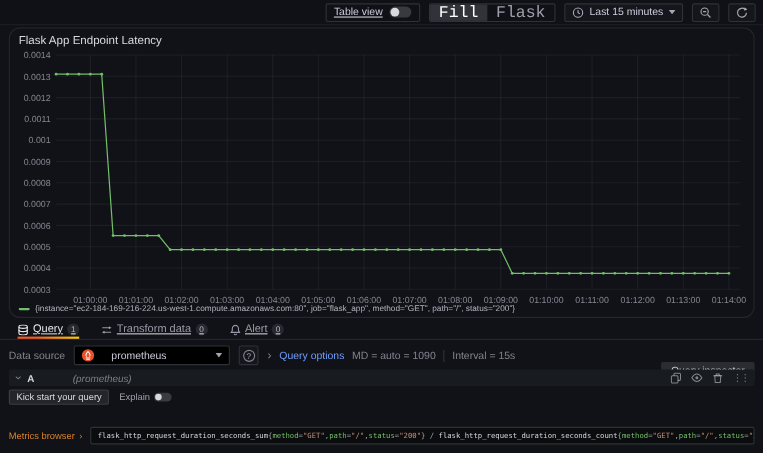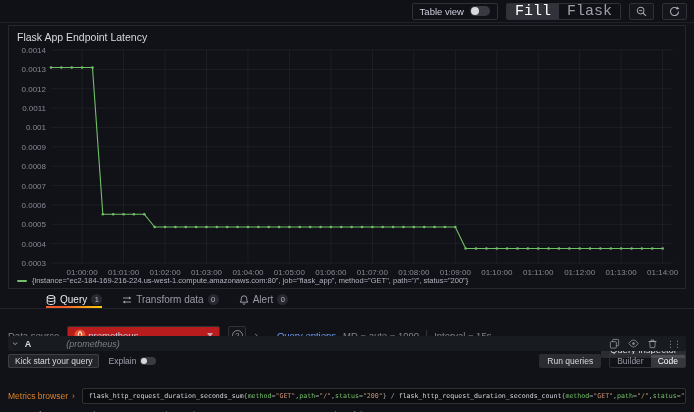--- a/index.html
+++ b/index.html
@@ -7,70 +7,70 @@
               font-family:"Liberation Sans","DejaVu Sans",sans-serif; color:#ccccdc; }
   .app { position:absolute; inset:0; width:694px; height:412px; background:#111217; }
   .muted { color:rgba(204,204,220,.6); }
   svg.icon { display:block; }
 
   
   .topbar { position:absolute; top:0; left:0; right:0; height:23px;
             background:#101116; border-bottom:1px solid rgba(204,204,220,.09);
             display:flex; align-items:center; justify-content:flex-end; gap:8px; padding:0 7px; }
   .tv-box { display:flex; align-items:center; gap:6px; border:1px solid #2c3235; border-radius:2px;
-            height:17px; padding:0 7px; font-size:9.5px; }
+            height:17px; padding:0 7px; font-size:9.5px;text-decoration:underline; }
   .switch { width:20px; height:10px; border-radius:6px; background:rgba(204,204,220,.22); position:relative; cursor:pointer; }
   .switch .knob { position:absolute; left:1px; top:1px; width:8px; height:8px; border-radius:50%; background:#d8d9dd; }
   .seg-group { display:flex; border:1px solid #2c3235; border-radius:2px; height:17px; overflow:hidden; }
   .seg { font-size:15px; padding:0 8px; color:rgba(204,204,220,.75); background:transparent;
          border:none; display:flex; align-items:center; font-family:Liberation Mono, monospace; }
   .seg.active { background:rgba(204,204,220,.18); color:#fff; }
   .tb-btn { display:flex; align-items:center; gap:5px; border:1px solid #2c3235; border-radius:2px;
             background:#15161c; height:17px; padding:0 6px; font-size:9.5px; color:#ccccdc; font-family:inherit; }
   .caret { width:0; height:0; border-left:3px solid transparent; border-right:3px solid transparent;
            border-top:4px solid rgba(204,204,220,.8); display:inline-block; }
 
   
   .panel { position:absolute; top:25px; left:8px; width:678px; height:264px;
-           background:#111217; border:1px solid #25262e; border-radius:0; }
+           background:#111217; border:1px solid #25262e; border-radius:10px; }
   .panel-title { position:absolute; top:5px; left:8px; font-size:10.5px; font-weight:500; color:#d8d9dd; }
   #chart { position:absolute; top:20px; left:2px; }
   .tick { fill:rgba(204,204,220,.62); font-size:8px; font-family:"Liberation Sans","DejaVu Sans",sans-serif; }
   .ytick { text-anchor:end; }
   .xtick { text-anchor:middle; }
   .grid { stroke:rgba(204,204,220,.07); stroke-width:1; }
   .legend { position:absolute; left:8px; top:250px; display:flex; align-items:center; gap:5px;
             font-size:7.5px; color:rgba(204,204,220,.85); white-space:nowrap; }
   .legend-marker { width:10px; height:2px; background:#73bf69; border-radius:1px; display:inline-block; }
 
   
-  .tabsbar { position:absolute; top:291px; left:0; right:0; height:18px; padding-left:46px;
-             border-bottom:1px solid rgba(204,204,220,.1); display:flex; gap:20px; align-items:stretch; }
+  .tabsbar { position:absolute; top:291px; left:0; right:0; height:18px; padding-left:16px;
+             border-bottom:1px solid rgba(204,204,220,.1); display:flex; gap:20px; align-items:stretch;text-decoration:underline; }
   .tab { display:flex; align-items:center; gap:4px; font-size:10px; color:rgba(204,204,220,.72);
          position:relative; cursor:pointer; }
   .tab.active { color:#e8e8ee; }
   .tab.active::after { content:""; position:absolute; bottom:0; left:0; right:0; height:2px;
                        background:linear-gradient(90deg,#f05a28 30%,#fbca0a 99%); }
   .badge { min-width:11px; height:11px; border-radius:6px; background:rgba(204,204,220,.13);
            font-size:7.5px; display:flex; align-items:center; justify-content:center; padding:0 3px;
            color:rgba(204,204,220,.85); }
 
   
-  .qtoolbar { position:absolute; top:324px; left:0; right:0; height:22px; padding:0 8px;
-              display:flex; align-items:center; gap:8px; font-size:9.5px;text-decoration:underline; }
-  .ds-picker { width:153px; height:18px; border:1px solid #2c3235; border-radius:2px; background:#b91c1c;
-               display:flex; align-items:center; gap:2px; padding:0 6px; font-size:9.5px; }
+  .qtoolbar { position:absolute; top:312px; left:0; right:0; height:22px; padding:0 8px;
+              display:flex; align-items:center; gap:8px; font-size:9.5px; }
+  .ds-picker { width:142px; height:18px; border:1px solid #2c3235; border-radius:2px; background:#000000;
+               display:flex; align-items:center; gap:15px; padding:0 6px; font-size:9.5px; }
   .ds-picker .caret { margin-left:auto; }
   .help-btn { width:18px; height:18px; border:1px solid #2c3235; border-radius:2px; background:#15161c;
               color:rgba(204,204,220,.75); font-size:9px; display:flex; align-items:center; justify-content:center; }
   .help-btn span { border:1px solid rgba(204,204,220,.6); border-radius:50%; width:11px; height:11px;
                    display:flex; align-items:center; justify-content:center; font-size:7.5px; }
   .qo { display:flex; align-items:center; gap:7px; }
   .chev { color:rgba(204,204,220,.6); font-size:11px; line-height:1; }
-  .blue { color:#6e9fff;margin-left:12px; }
+  .blue { color:#6e9fff; }
   .vdiv { width:1px; height:11px; background:rgba(204,204,220,.18); }
   .btn-secondary { margin-left:auto; background:rgba(204,204,220,.14); border:none; border-radius:2px;
                    color:#d8d9dd; font-size:9.5px; padding:3px 9px; font-family:inherit;margin-top:28px; }
 
   
   .qsection { position:absolute; top:336px; left:8px; right:8px; }
   .rowA { height:15px; background:#181b1f; border-radius:2px; display:flex; align-items:center;
           gap:7px; padding:0 6px; font-size:9px; }
   .refid { font-weight:700; color:#d8d9dd; font-size:9px; }
   .ds-hint { font-style:italic; color:rgba(204,204,220,.55); margin-left:28px; }
@@ -118,20 +118,28 @@
     <div class="tv-box">
       <span>Table view</span>
       <span class="switch">
           <span class="knob"></span>
         </span>
     </div>
     <div class="seg-group">
       <button class="seg active">Fill</button>
       <button class="seg">Flask</button>
     </div>
+    <button class="tb-btn">
+      <svg class="icon" width="11" height="11" viewBox="0 0 12 12">
+          <circle cx="6" cy="6" r="4.6" fill="none" stroke="rgba(204,204,220,.8)" stroke-width="1.1"></circle>
+          <path d="M6 3.4V6l1.9 1.1" fill="none" stroke="rgba(204,204,220,.8)" stroke-width="1.1"></path>
+        </svg>
+      <span>Last 15 minutes</span>
+      <span class="caret"></span>
+    </button>
     <button class="tb-btn">
       <svg class="icon" width="11" height="11" viewBox="0 0 12 12">
           <circle cx="5" cy="5" r="3.6" fill="none" stroke="rgba(204,204,220,.8)" stroke-width="1.1"></circle>
           <line x1="7.8" y1="7.8" x2="10.8" y2="10.8" stroke="rgba(204,204,220,.8)" stroke-width="1.2"></line>
           <line x1="3.4" y1="5" x2="6.6" y2="5" stroke="rgba(204,204,220,.8)" stroke-width="1.1"></line>
         </svg>
     </button>
     <button class="tb-btn">
       <svg class="icon" width="11" height="11" viewBox="0 0 12 12">
           <path d="M10.4 6A4.4 4.4 0 1 1 9 2.8" fill="none" stroke="rgba(204,204,220,.8)" stroke-width="1.2"></path>
@@ -343,27 +351,20 @@
     </div>
 
     <div class="actions-row">
       <button class="kick-btn">Kick start your query</button>
       <div class="explain">
         <span>Explain</span>
         <span class="mini-switch">
             <span class="knob"></span>
           </span>
       </div>
-      <div class="right-actions">
-        <button class="run-btn">Run queries</button>
-        <div class="bc-group">
-          <button class="bc">Builder</button>
-          <button class="bc active">Code</button>
-        </div>
-      </div>
     </div>
 
     <div class="code-row">
       <span class="mb-label">
         <span>Metrics browser</span>
         <span>›</span>
       </span>
       <div class="code-box" id="query-code"><span class="tok-metric">flask_http_request_duration_seconds_sum</span><span class="tok-punct">{</span><span class="tok-label">method</span><span class="tok-op">=</span><span class="tok-string">"GET"</span><span class="tok-punct">,</span><span class="tok-label">path</span><span class="tok-op">=</span><span class="tok-string">"/"</span><span class="tok-punct">,</span><span class="tok-label">status</span><span class="tok-op">=</span><span class="tok-string">"200"</span><span class="tok-punct">}</span><span class="tok-op"> / </span><span class="tok-metric">flask_http_request_duration_seconds_count</span><span class="tok-punct">{</span><span class="tok-label">method</span><span class="tok-op">=</span><span class="tok-string">"GET"</span><span class="tok-punct">,</span><span class="tok-label">path</span><span class="tok-op">=</span><span class="tok-string">"/"</span><span class="tok-punct">,</span><span class="tok-label">status</span><span class="tok-op">=</span><span class="tok-string">"200"</span></div>
     </div>
 

